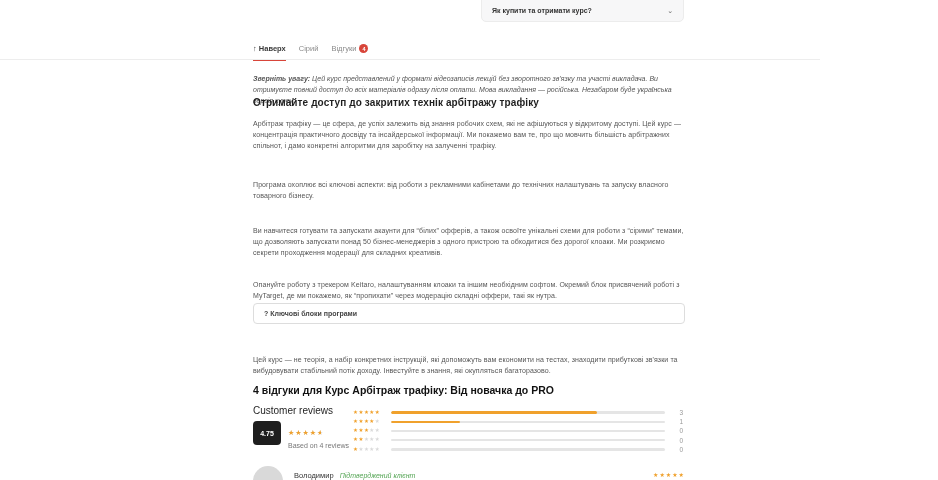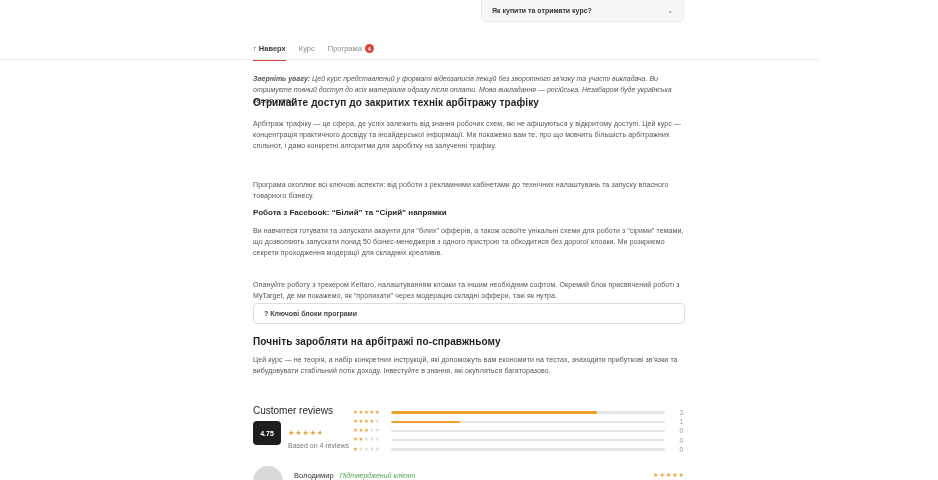--- a/index.html
+++ b/index.html
@@ -84,47 +84,46 @@
 
 <div class="page">
 
   <div class="faq-accordion">
     <span>Як купити та отримати курс?</span>
     <span class="chev">⌄</span>
   </div>
 
   <nav class="tabs">
     <a class="tab active">↑ Наверх</a>
-    <a class="tab">Курс</a>
+    <a class="tab">Сірий</a>
     <a class="tab">
-      <span>Програма</span>
+      <span>Відгуки</span>
       <span class="count-badge">4</span>
     </a>
   </nav>
   <div class="divider"></div>
 
   <p class="col notice" style="top:74px"><b>Зверніть увагу:</b><span> Цей курс представлений у форматі відеозаписів лекцій без зворотного зв'язку та участі викладача. Ви отримуєте повний доступ до всіх матеріалів одразу після оплати. Мова викладання — російська. Незабаром буде українська версія курсу.</span></p>
 
   <h2 class="col sec" style="top:97px">Отримайте доступ до закритих технік арбітражу трафіку</h2>
   <p class="col body" style="top:119px">Арбітраж трафіку — це сфера, де успіх залежить від знання робочих схем, які не афішуються у відкритому доступі. Цей курс — концентрація практичного досвіду та інсайдерської інформації. Ми покажемо вам те, про що мовчить більшість арбітражних спільнот, і дамо конкретні алгоритми для заробітку на залученні трафіку.</p>
 
   <p class="col body" style="top:180px">Програма охоплює всі ключові аспекти: від роботи з рекламними кабінетами до технічних налаштувань та запуску власного товарного бізнесу.</p>
 
-  <h3 class="col sec" style="top:208px">Робота з Facebook: “Білий” та “Сірий” напрямки</h3>
   <p class="col body" style="top:226px">Ви навчитеся готувати та запускати акаунти для “білих” офферів, а також освоїте унікальні схеми для роботи з “сірими” темами, що дозволяють запускати понад 50 бізнес-менеджерів з одного пристрою та обходитися без дорогої клоаки. Ми розкриємо секрети проходження модерації для складних креативів.</p>
 
   <p class="col body" style="top:280px">Опануйте роботу з трекером Keitaro, налаштуванням клоаки та іншим необхідним софтом. Окремий блок присвячений роботі з MyTarget, де ми покажемо, як “пропихати” через модерацію складні оффери, такі як нутра.</p>
 
   <div class="col blocks-accordion" style="top:303px">
     <span>? Ключові блоки програми</span>
   </div>
 
-  <h2 class="col sec" style="top:336px">Почніть заробляти на арбітражі по-справжньому</h2>
   <p class="col body" style="top:355px">Цей курс — не теорія, а набір конкретних інструкцій, які допоможуть вам економити на тестах, знаходити прибуткові зв'язки та вибудовувати стабільний потік доходу. Інвестуйте в знання, які окупляться багаторазово.</p>
 
+  <h2 class="col reviews-heading" style="top:384px">4 відгуки для Курс Арбітраж трафіку: Від новачка до PRO</h2>
 
   <div class="col summary" style="top:405px">
     <div class="summary-title">Customer reviews</div>
     <div class="avg-row">
       <div class="avg-badge">4.75</div>
       <div>
         <div class="stars-wrap">
           <span class="stars-bg">★★★★★</span>
           <span class="stars-fill" style="width: 90%;">★★★★★</span>
         </div>

